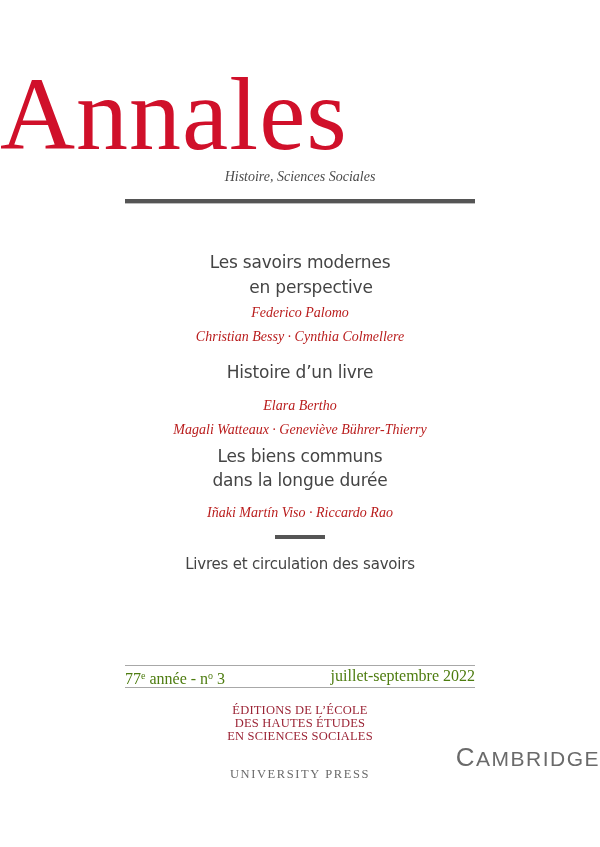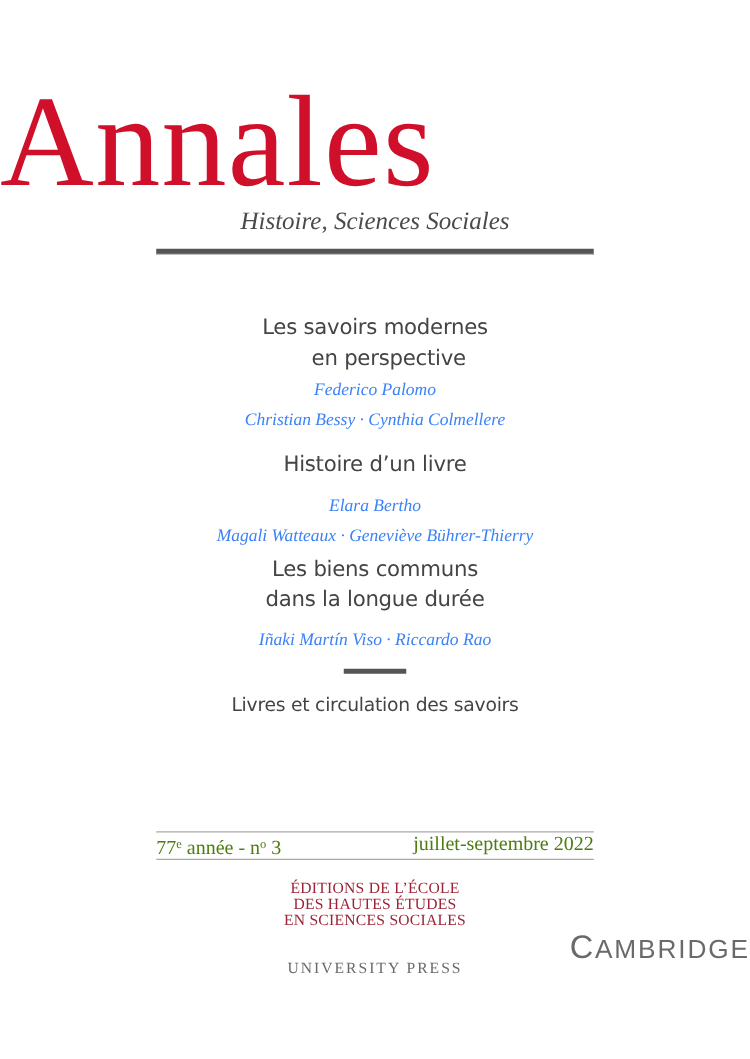--- a/index.html
+++ b/index.html
@@ -26,21 +26,21 @@
       font-size: 104px;
       line-height: 104px;
       color: #d0102a;
       letter-spacing: 1px;
     }
     .masthead-subtitle {
       left: 0; width: 600px; top: 166px;
       text-align: center;
       font-family: "Liberation Serif", serif;
       font-style: italic;
-      font-size: 20px;
+      font-size: 14px;
       line-height: 22px;
       color: #4a4a4a;
     }
     .masthead-rule {
       left: 125px; width: 350px; top: 199px; height: 4px;
       background: #555555;
       border-bottom: 1px solid #bdbdbd;
     }
 
     
@@ -53,21 +53,21 @@
       color: #444444;
       letter-spacing: -0.2px;
     }
     .sec-authors {
       left: 0; width: 600px;
       text-align: center;
       font-family: "Liberation Serif", serif;
       font-style: italic;
       font-size: 14px;
       line-height: 22px;
-      color: #3b82f6;
+      color: #b91c1c;
     }
 
     .section-dash {
       left: 275px; width: 50px; top: 535px; height: 4px;
       background: #555555;
     }
 
     
     .issue-rule {
       left: 125px; width: 350px; height: 1px;

